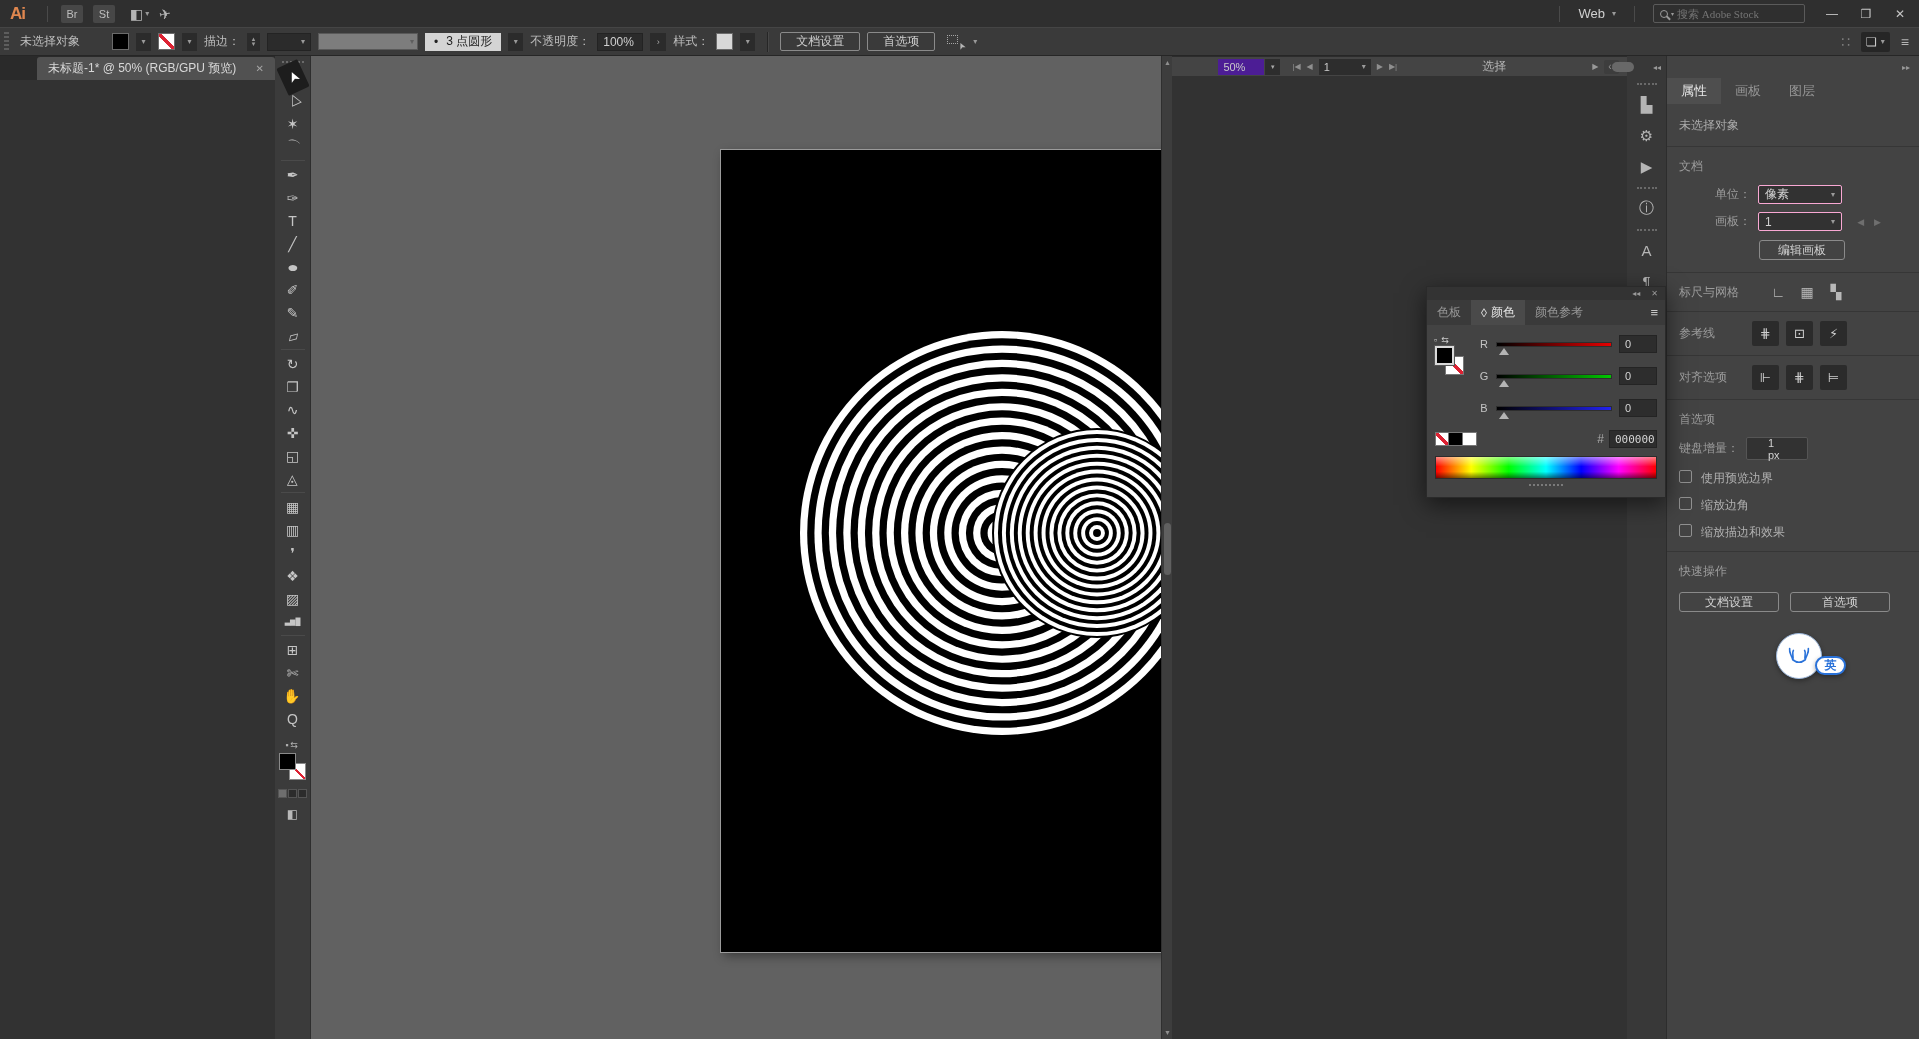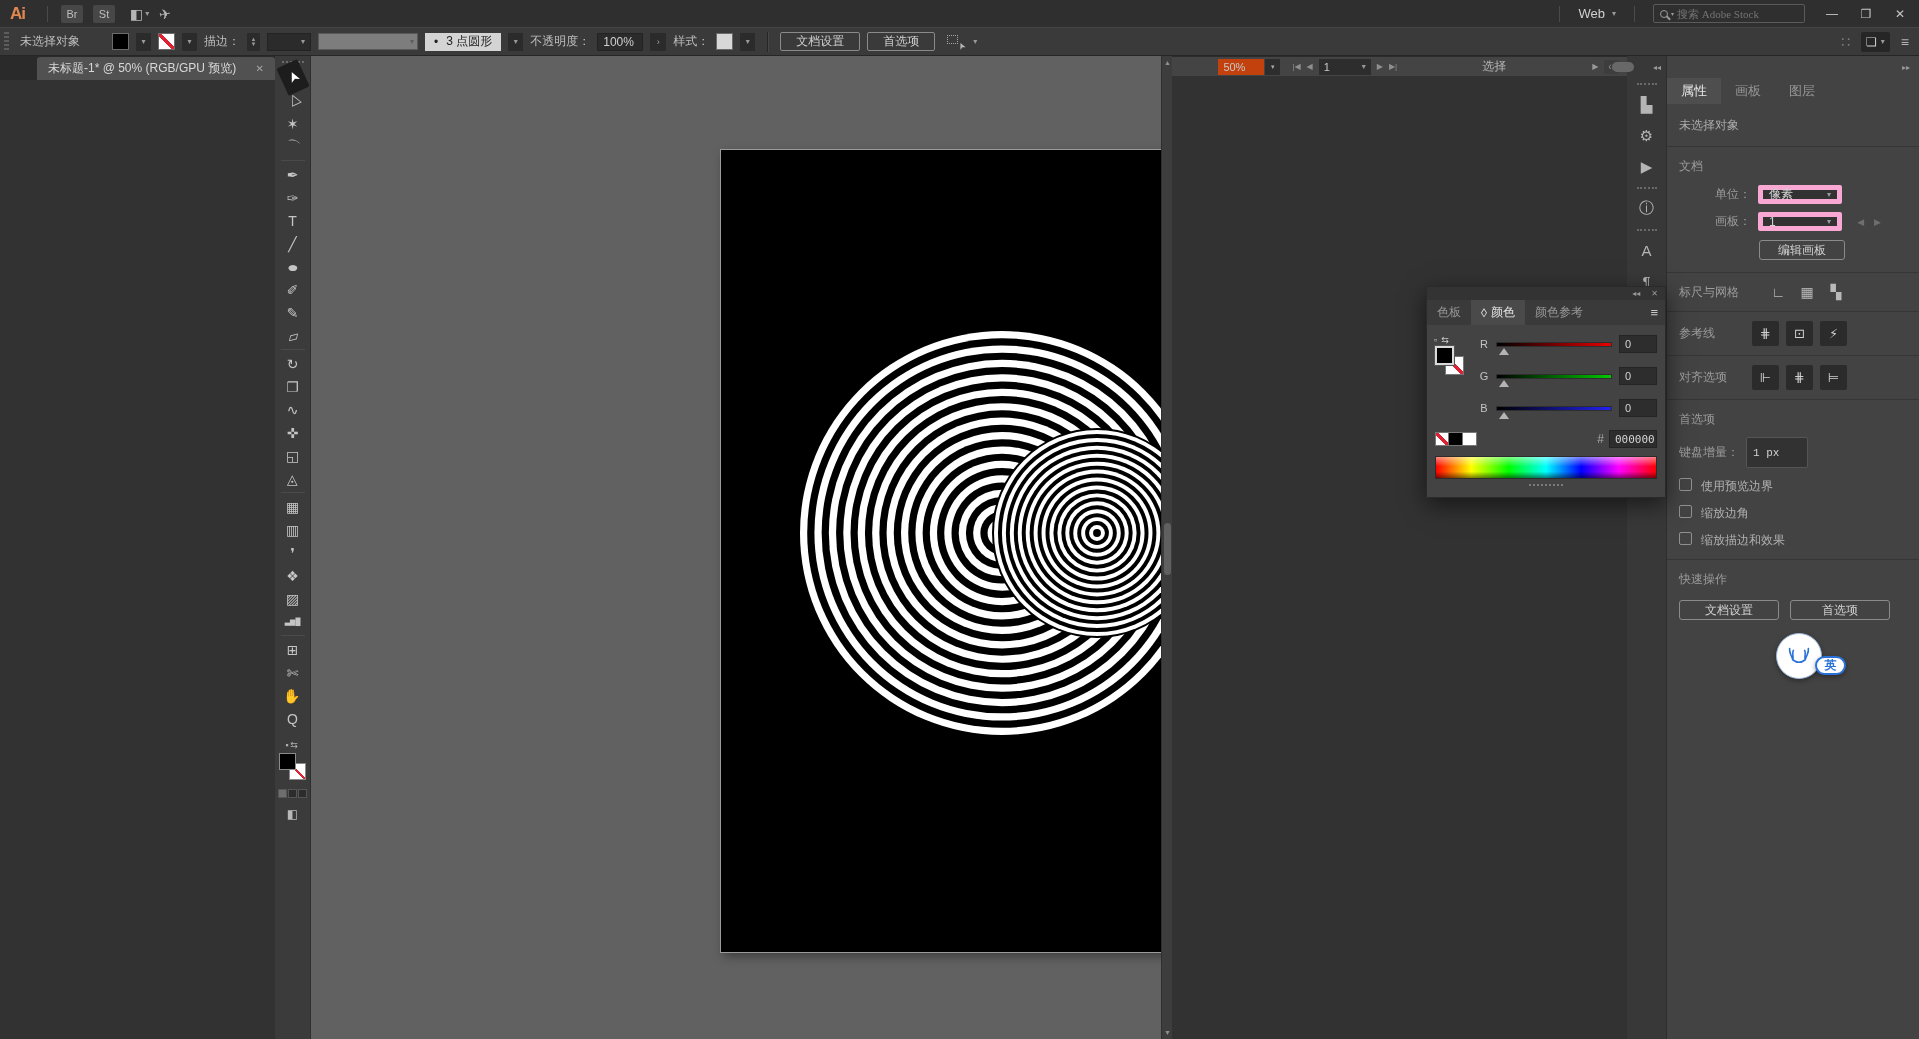--- a/index.html
+++ b/index.html
@@ -78,21 +78,21 @@
   .canvas{flex:1;background:#616161;position:relative;overflow:hidden}
   .artboard{position:absolute;left:410px;top:94px;width:565px;height:802px;background:#000;box-shadow:0 0 0 1px #9b9b9b,3px 4px 10px rgba(0,0,0,.4)}
   .artboard svg{display:block;width:565px;height:802px}
 
   .vscroll{width:11px;background:#3d3d3d;border-left:1px solid #2f2f2f;position:relative;flex:0 0 auto}
   .vs-arrow{position:absolute;left:0;width:10px;text-align:center;color:#8f8f8f;font-size:7px}
   .vs-up{top:3px}.vs-down{bottom:3px}
   .vs-thumb{position:absolute;top:47.5%;left:2px;width:7px;height:52px;background:#606060;border-radius:4px}
 
   .statusbar{height:20px;background:#444;border-top:1px solid #2c2c2c;display:flex;align-items:center;font-size:11px;color:#a8a8a8;padding-left:46px;flex:0 0 auto}
-  .zoom-field{width:46px;height:16px;background:#c2410c;display:flex;align-items:center;padding:0 5px;color:#c9c9c9}
+  .zoom-field{width:46px;height:16px;background:#4c1d95;display:flex;align-items:center;padding:0 5px;color:#c9c9c9}
   .sb-chev{width:15px;height:16px;background:#2d2d2d;margin-left:1px;display:flex;align-items:center;justify-content:center;font-size:7px;color:#aaa}
   .ab-nav{display:flex;align-items:center;gap:6px;margin-left:12px;color:#8f8f8f;font-size:8px}
   .ab-field{width:52px;height:16px;background:#2d2d2d;display:flex;align-items:center;justify-content:space-between;padding:0 5px;color:#c9c9c9;font-size:11px}
   .status-label{margin-left:85px;color:#b5b5b5;font-size:12px}
   .sb-flyout{margin-left:86px;color:#999;font-size:8px}
   .hscroll{flex:1;height:14px;margin:0 8px 0 6px;background:#3d3d3d;border-radius:2px;position:relative;display:flex;align-items:center;justify-content:space-between;padding:0 4px;color:#8f8f8f;font-size:10px}
   .hs-thumb{position:absolute;left:49%;top:2px;width:22px;height:10px;background:#686868;border-radius:5px}
 
   
   .right-region{flex:1;display:flex;background:#3a3a3a;min-width:0}
@@ -103,31 +103,31 @@
   .panel{flex:1;background:#434343;display:flex;flex-direction:column;min-width:0}
   .panel-head{height:22px;display:flex;justify-content:flex-end;align-items:center;padding-right:9px;color:#999;font-size:8px}
   .panel-tabs{display:flex;height:26px;align-items:stretch}
   .ptab{padding:0 14px;display:flex;align-items:center;color:#969696;font-size:13px}
   .ptab.active{background:#4e4e4e;color:#e8e8e8}
   .panel-body{flex:1;padding:0 12px;font-size:12px}
   .p-noselect{padding:13px 0 12px;color:#ababab}
   .pdiv{height:1px;background:#363636;margin:0 -12px}
   .sec-label{color:#9c9c9c;padding:11px 0 2px}
   .kv{display:flex;align-items:center;justify-content:flex-end;gap:7px;margin:8px 26px 0 0;color:#9c9c9c}
-  .pfield{width:84px;height:19px;background:#323232;border:5px solid #f9a8d4;border-radius:2px;display:flex;align-items:center;justify-content:space-between;padding:0 6px;color:#d2d2d2}
+  .pfield{width:84px;height:19px;background:#323232;border:1px solid #f9a8d4;border-radius:2px;display:flex;align-items:center;justify-content:space-between;padding:0 6px;color:#d2d2d2}
   .pager{display:flex;gap:10px;color:#6f6f6f;font-size:9px;width:32px;justify-content:flex-end}
   .pager.hid{visibility:hidden}
   .edit-ab{width:86px;height:20px;border:1px solid #8a8a8a;border-radius:3px;display:flex;align-items:center;justify-content:center;color:#d2d2d2;margin:9px 62px 12px auto}
   .sec-row{display:flex;align-items:center;justify-content:space-between;padding:9px 0}
   .icon-group{display:flex;gap:7px;margin-right:60px}
   .picon{display:flex;align-items:center;justify-content:center}
   .picon.flat{width:22px;height:20px;color:#b9b9b9;font-size:14px}
   .picon.dark{width:27px;height:25px;background:#2b2b2b;border-radius:2px;color:#d0d0d0;font-size:13px}
   .kv-left{display:flex;align-items:center;gap:7px;margin:7px 0;color:#9c9c9c}
-  .kfield{width:62px;height:31px;background:#323232;border:1px solid #555;border-radius:2px;display:flex;align-items:center;padding:0 6px;color:#d2d2d2;font-family:Liberation Mono, monospace;font-size:11px}
+  .kfield{width:62px;height:23px;background:#323232;border:1px solid #555;border-radius:2px;display:flex;align-items:center;padding:0 21px;color:#d2d2d2;font-family:Liberation Sans, sans-serif;font-size:11px}
   .chk-row{display:flex;gap:9px;margin:10px 0;color:#b0b0b0}
   .chk{width:13px;height:13px;border:1px solid #909090;border-radius:2px;background:transparent;flex:0 0 auto}
   .qa-row{display:flex;gap:11px;margin-top:10px}
   .qa-btn{width:100px;height:20px;border:1px solid #8a8a8a;border-radius:3px;display:flex;align-items:center;justify-content:center;color:#d2d2d2}
 
   
   .color-panel{position:absolute;left:1426px;top:286px;width:240px;height:212px;background:#434343;border:1px solid #2a2a2a;box-shadow:0 7px 22px rgba(0,0,0,.55);z-index:50;display:flex;flex-direction:column}
   .cp-head{height:13px;background:#333;display:flex;justify-content:flex-end;align-items:center;gap:11px;padding:0 7px;color:#9a9a9a;font-size:8px}
   .cp-tabs{display:flex;align-items:stretch;height:25px;background:#3a3a3a;padding-right:7px}
   .cptab{padding:0 10px;display:flex;align-items:center;gap:4px;color:#979797;font-size:12px;white-space:nowrap}

